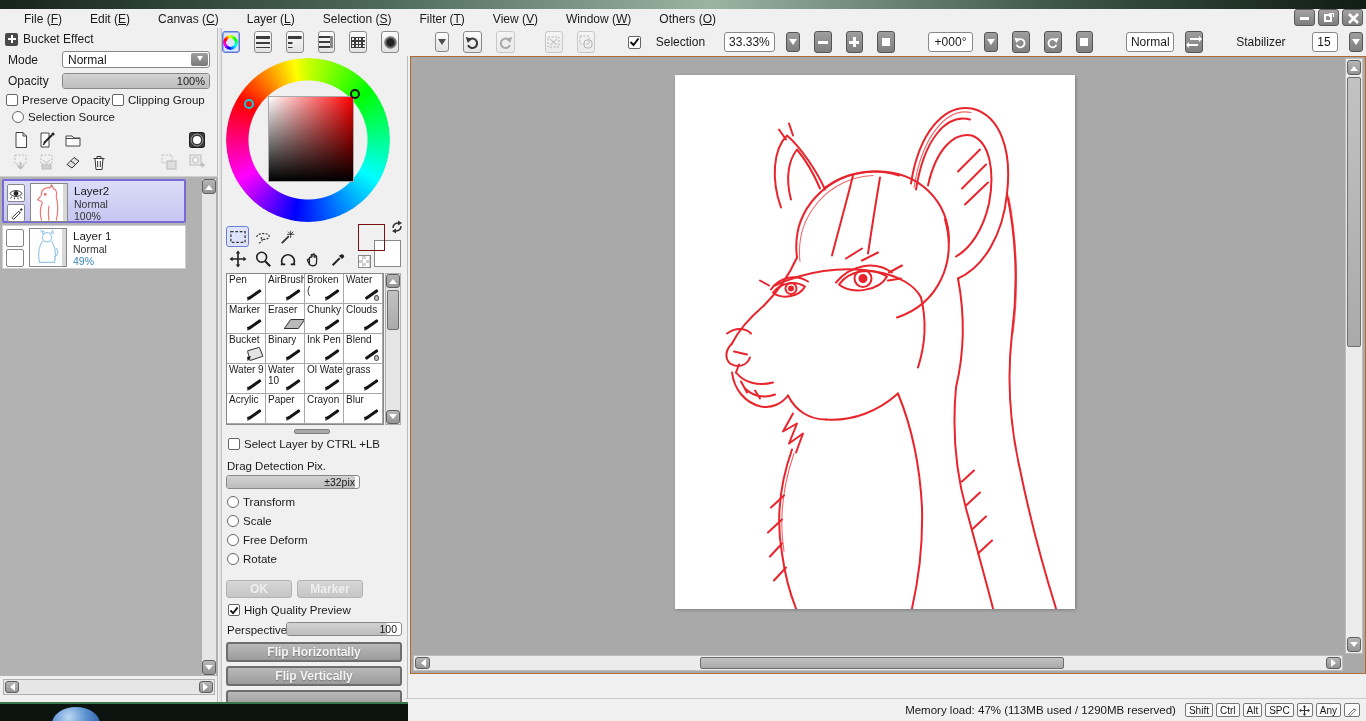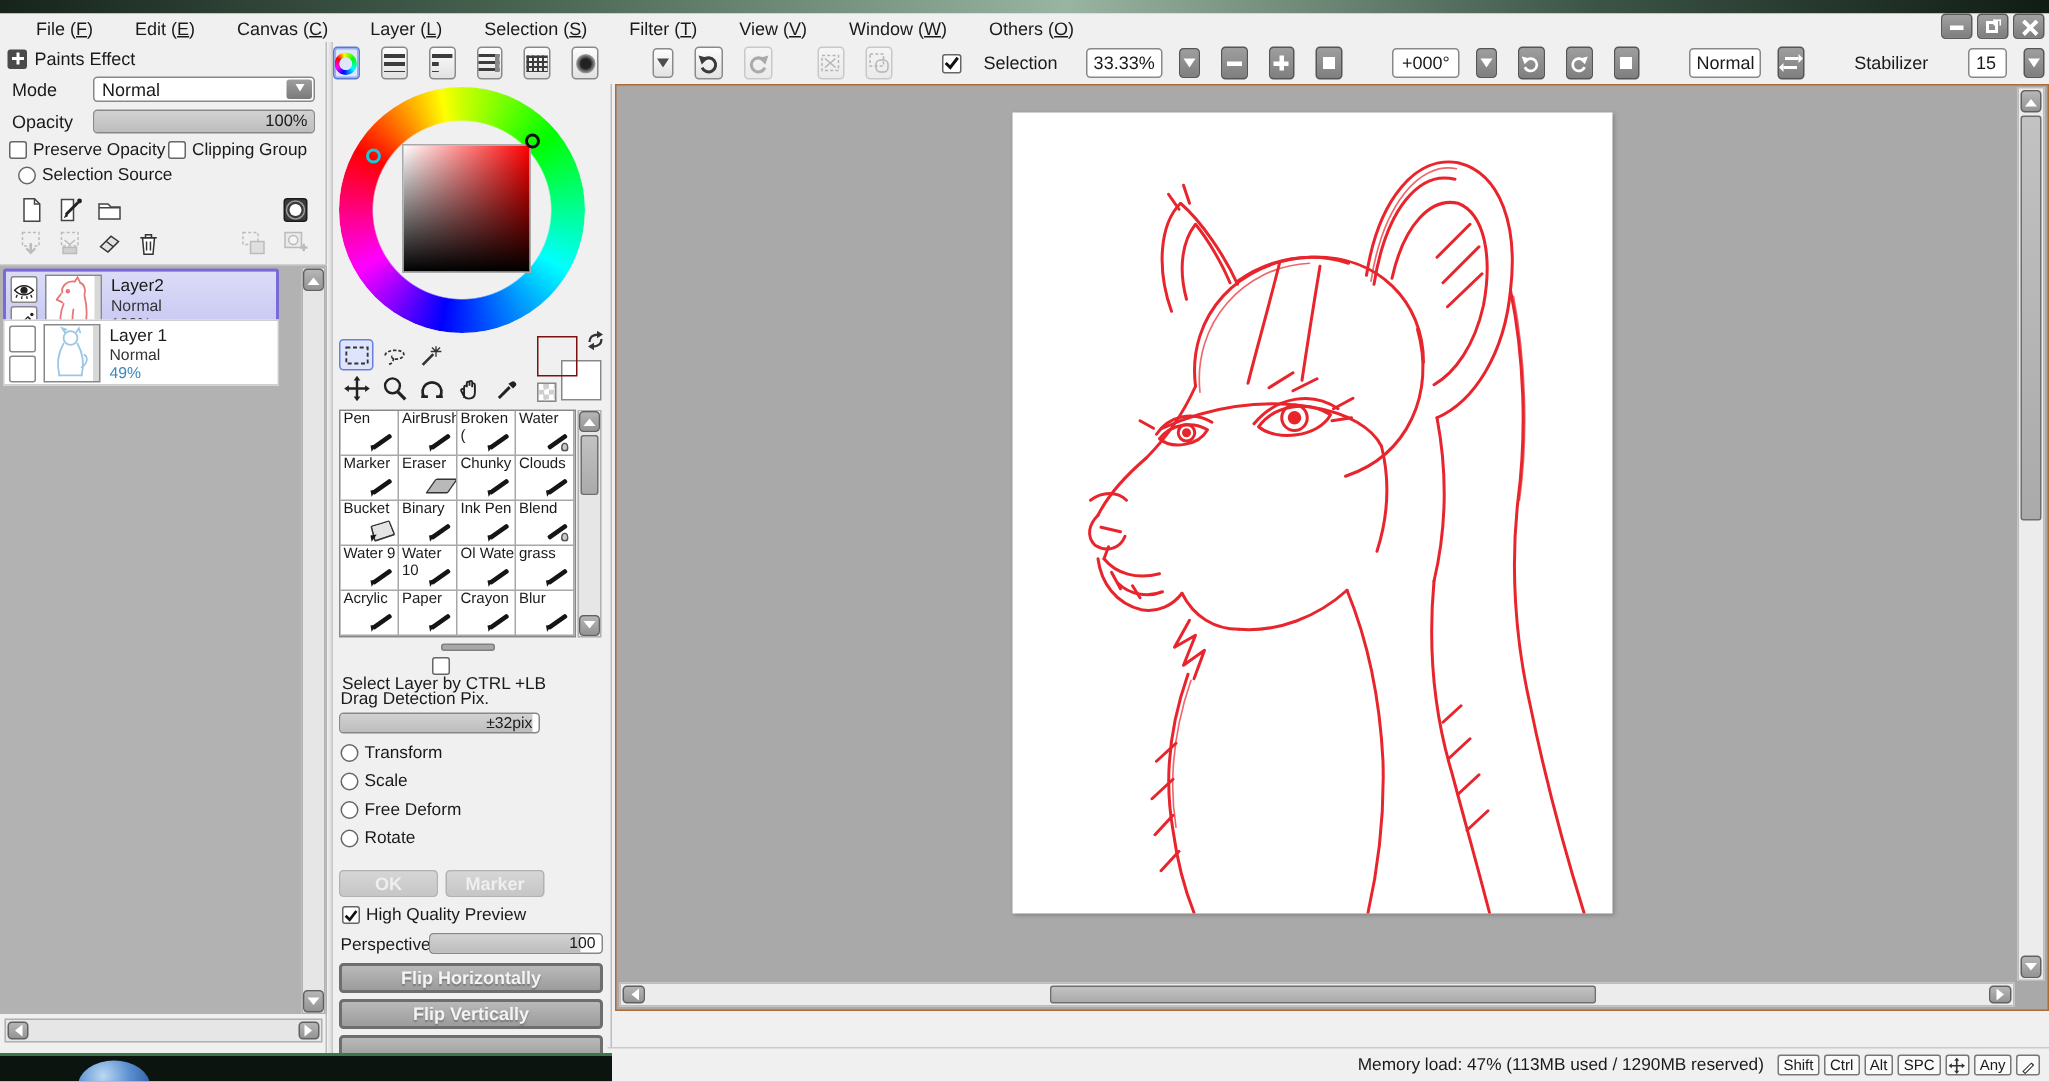--- a/index.html
+++ b/index.html
@@ -301,21 +301,21 @@
         <span>15</span>
       </div>
     <div class="tbtn dark small">
         <span class="tri-dn"></span>
       </div>
   </div>
 
   <div id="col-a">
     <div class="row" style="left:5px; top:4px;">
       <span class="plus-ico"></span>
-      <span>Paints Effect</span>
+      <span>Bucket Effect</span>
     </div>
     <div class="row" style="left:8px; top:25px;">
         <span>Mode</span>
       </div>
     <div class="dd-field" style="position:absolute; left:62px; top:23px; width:148px;">
       <span>Normal</span>
       <span class="dd-btn">
           <span class="tri-dn"></span>
         </span>
     </div>
@@ -435,21 +435,21 @@
               <path d="M11,20 C8,27 8,33 10,39"></path>
                 <path d="M26,14 C28,22 28,31 26,39"></path>
                 <path d="M18,24 C17,30 17,34 18,39"></path>
             </g>
           </svg>
         </div>
         <span class="lr-name">Layer2</span>
         <span class="lr-mode">Normal</span>
         <span class="lr-op">100%</span>
       </div>
-      <div class="layer-row" style="top:36px;">
+      <div class="layer-row" style="top:48px;">
         <div class="lr-boxes">
           <div class="lr-box"></div>
           <div class="lr-box"></div>
         </div>
         <div class="lr-thumb">
           <svg class="ic" width="34" height="37" viewBox="0 0 34 40">
             <g fill="none" stroke="#9cc8e6" stroke-width="1.3" stroke-linecap="round">
               <circle cx="17" cy="9" r="5"></circle>
                 <path d="M13,5 l-2,-3 l3,1 M21,5 l2,-3 l1,3"></path>
               <path d="M12,13 C8,20 7,28 9,36"></path>
@@ -640,21 +640,21 @@
       <div class="sb-btn" style="left:0px; top:0px; width:14px; height:14px;">
           <span class="tri-u"></span>
         </div>
       <div class="sb-thumb" style="left:1px; top:16px; width:12px; height:40px;"></div>
       <div class="sb-btn" style="left:0px; bottom:0px; width:14px; height:14px;">
           <span class="tri-d"></span>
         </div>
     </div>
     <div id="divider-handle"></div>
 
-    <div class="row" style="left:6px; top:382px; font-size:11.5px;flex-direction:column;">
+    <div class="row" style="left:6px; top:382px; font-size:11.5px;">
       <span class="cb2"></span>
       <span>Select Layer by CTRL +LB</span>
     </div>
     <span class="opt-label" style="left:5px; top:404px;">Drag Detection Pix.</span>
     <div class="slider" style="position:absolute; left:4px; top:419px; width:134px; height:14px;">
       <span class="fill" style="width:97%;"></span>
       <span class="val" style="font-size:10.5px;">±32pix</span>
     </div>
     <div style="position:absolute; left:5px; top:440px;">
 

